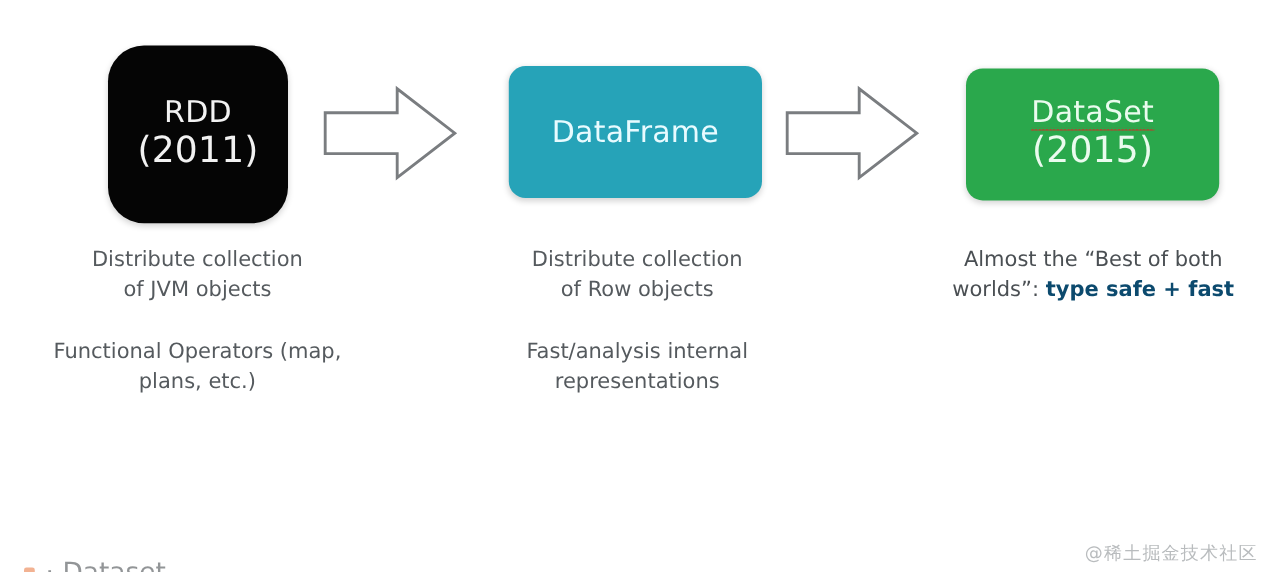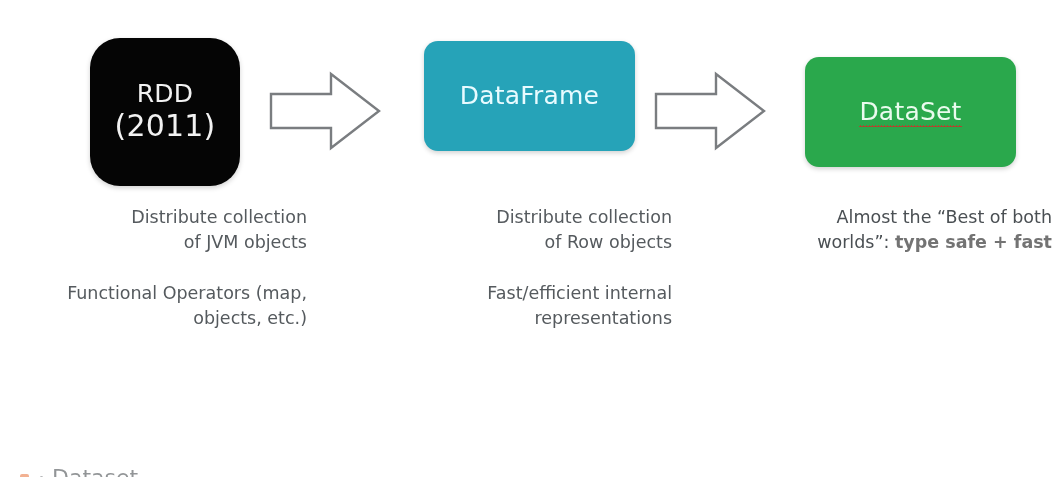--- a/index.html
+++ b/index.html
@@ -62,21 +62,21 @@
     height: 148px;
     background: #050505;
     border-radius: 30px;
   }
   .box-rdd .node-title,
   .box-rdd .node-year { color: #f2f2f2; }
 
   
   .box-dataframe {
     left: 424px;
-    top: 41px;
+    top: 55px;
     width: 211px;
     height: 110px;
     background: #26a3b8;
     border-radius: 14px;
   }
   .box-dataframe .node-title,
   .box-dataframe .node-year { color: #e8fbff; }
 
   
   .box-dataset {
@@ -122,40 +122,40 @@
   .columns {
     position: absolute;
     left: 0;
     top: 205px;
     width: 1062px;
     height: 272px;
   }
   .col {
     position: absolute;
     top: 0;
-    text-align: right;
+    text-align: center;
     color: #555a5e;
     font-size: 17.5px;
     line-height: 25px;
   }
   .col-1 { left: 22px;  width: 285px; }
   .col-2 { left: 390px; width: 282px; }
   .col-3 { left: 770px; width: 282px; }
 
   .note {
     margin: 0;
     padding: 0;
     white-space: pre-line;
   }
   .note + .note { margin-top: 26px; }
 
   .col-3 .note { color: #4a4f53; }
   .note b {
     font-weight: bold;
-    color: #737373;
+    color: #0c4a6e;
   }
 
   
   .col-2 .note:nth-child(3) { margin-top: 32px; }
   .col-2 .note:nth-child(4) { margin-top: 32px; }
   .col-3 .note:nth-child(3) { margin-top: 32px; }
 
   
   .watermark {
     position: absolute;
@@ -213,45 +213,47 @@
     <div class="arrow arrow-2">
       <svg viewBox="0 0 120 90" preserveAspectRatio="none">
         <polygon points="6,28 66,28 66,8 114,45 66,82 66,62 6,62" fill="#ffffff" stroke="#7a7d80" stroke-width="2.4" stroke-linejoin="miter"></polygon>
       </svg>
     </div>
 
     <div class="node-box box-dataset">
       <div class="node-title">
         <span class="misspelled">DataSet</span>
       </div>
+      <div class="node-year">(2015)</div>
     </div>
 
   </div>
 
   <div class="columns">
 
     <div class="col col-1">
       <p class="note">Distribute collection
 of JVM objects</p>
       <p class="note">Functional Operators (map,
-objects, etc.)</p>
+plans, etc.)</p>
     </div>
 
     <div class="col col-2">
       <p class="note">Distribute collection
 of Row objects</p>
-      <p class="note">Fast/efficient internal
+      <p class="note">Fast/analysis internal
 representations</p>
     </div>
 
     <div class="col col-3">
       <p class="note"><span>Almost the “Best of both
 worlds”: </span><b>type safe + fast</b></p>
     </div>
 
   </div>
 
   <div class="cut-heading">
     <span class="bullet"></span><span>· Dataset</span>
   </div>
 
+  <div class="watermark">@稀土掘金技术社区</div>
 
 </div>
 
 </body></html>

